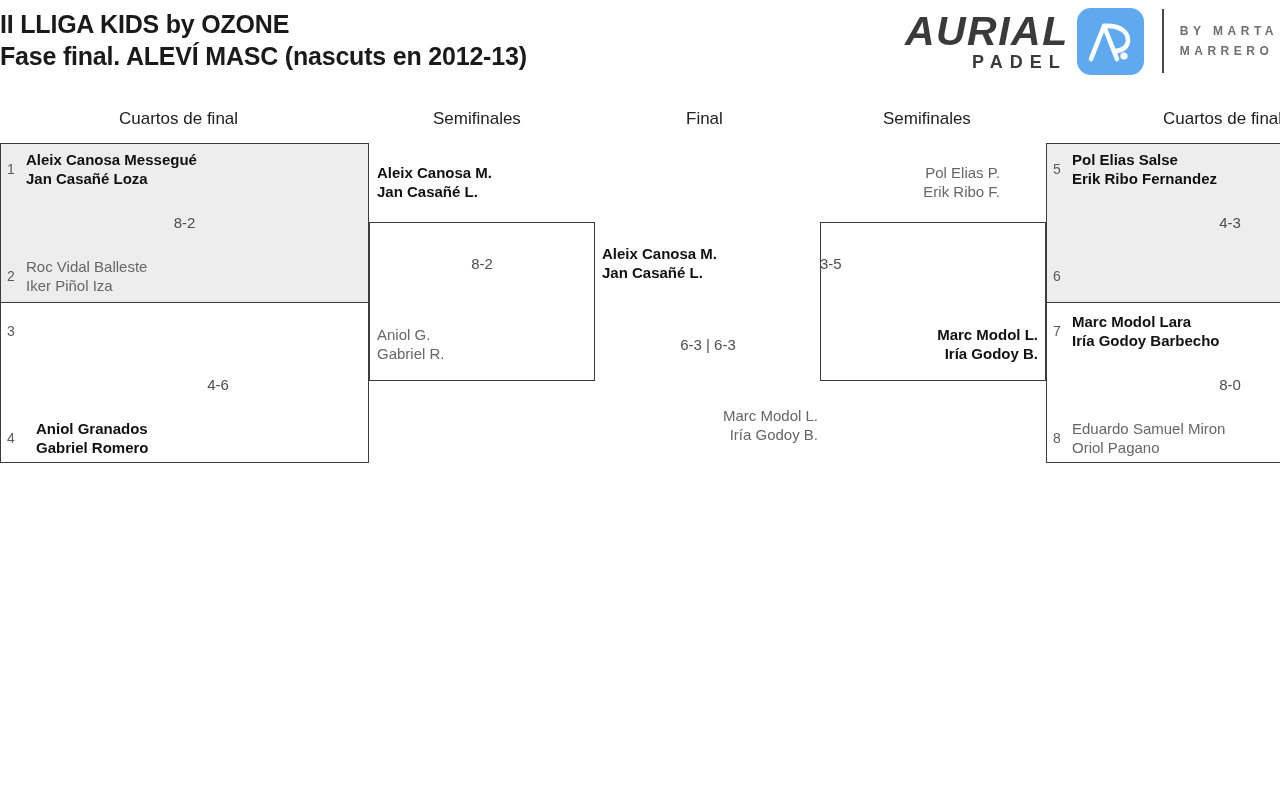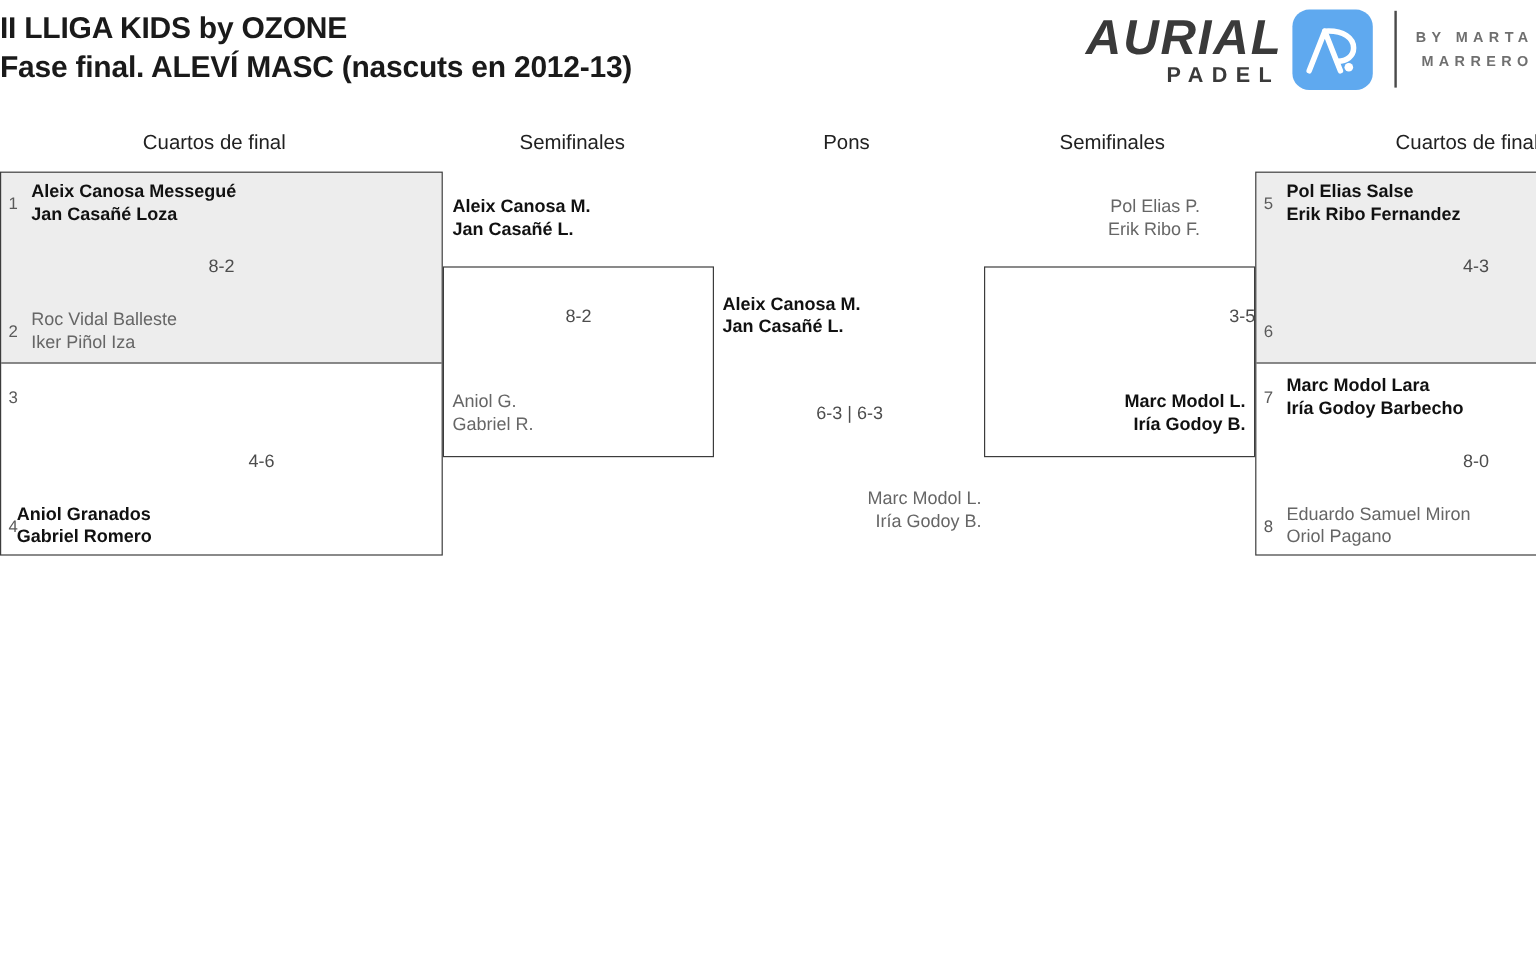--- a/index.html
+++ b/index.html
@@ -35,21 +35,21 @@
   }
   .logo-mark {
     width: 67px; height: 67px; border-radius: 14px;
     background: #5fa9ef; display: flex; align-items: center; justify-content: center;
     flex: none;
   }
   .logo-divider {
     width: 2px; height: 64px; background: #4a4a4a;
     margin: 0 16px 0 18px;
   }
-  .logo-by { display: flex; flex-direction: column; line-height: 20px; align-items: flex-end; }
+  .logo-by { display: flex; flex-direction: column; line-height: 20px; }
   .logo-by span { font-size: 12px; font-weight: 700; color: #6f6f6f; letter-spacing: 4.5px; }
 
   
   .round-head {
     position: absolute; top: 109px;
     font-size: 17px; color: #212121; font-weight: 400;
     white-space: nowrap;
   }
 
   
@@ -98,21 +98,21 @@
     </div>
     <div class="logo-divider"></div>
     <div class="logo-by">
       <span>BY MARTA</span>
       <span>MARRERO</span>
     </div>
   </div>
 
   <div class="round-head" style="left:119px;">Cuartos de final</div>
   <div class="round-head" style="left:433px;">Semifinales</div>
-  <div class="round-head" style="left:686px;">Pons</div>
+  <div class="round-head" style="left:686px;">Final</div>
   <div class="round-head" style="left:883px;">Semifinales</div>
   <div class="round-head" style="left:1163px;">Cuartos de final</div>
 
   <div class="shade" style="left:1px;top:144px;width:367px;height:158px;"></div>
   <div class="box" style="left:0;top:143px;width:369px;height:320px;"></div>
   <div class="hline" style="left:1px;top:302px;width:367px;"></div>
 
   <div class="seed" style="left:3px;top:161px;">1</div>
   <div class="team win" style="left:26px;top:150px;">
     <span class="ln">Aleix Canosa Messegué</span>
@@ -121,21 +121,21 @@
   <div class="score" style="left:0;top:214px;width:369px;text-align:center;">8-2</div>
   <div class="seed" style="left:3px;top:268px;">2</div>
   <div class="team lose" style="left:26px;top:257px;">
     <span class="ln">Roc Vidal Balleste</span>
     <span class="ln">Iker Piñol Iza</span>
   </div>
 
   <div class="seed" style="left:3px;top:323px;">3</div>
   <div class="score" style="left:0;top:376px;width:436px;text-align:center;">4-6</div>
   <div class="seed" style="left:3px;top:430px;">4</div>
-  <div class="team win" style="left:14px;top:419px;">
+  <div class="team win" style="left:36px;top:419px;">
     <span class="ln">Aniol Granados</span>
     <span class="ln">Gabriel Romero</span>
   </div>
 
   <div class="box" style="left:369px;top:222px;width:226px;height:159px;"></div>
 
   <div class="team win" style="left:377px;top:163px;">
     <span class="ln">Aleix Canosa M.</span>
     <span class="ln">Jan Casañé L.</span>
   </div>
@@ -154,21 +154,21 @@
     <span class="ln">Marc Modol L.</span>
     <span class="ln">Iría Godoy B.</span>
   </div>
 
   <div class="box" style="left:820px;top:222px;width:226px;height:159px;"></div>
 
   <div class="team lose ta-r" style="left:748px;top:163px;width:252px;">
     <span class="ln">Pol Elias P.</span>
     <span class="ln">Erik Ribo F.</span>
   </div>
-  <div class="score" style="left:820px;top:255px;width:226px;text-align:right;">3-5</div>
+  <div class="score" style="left:820px;top:255px;width:226px;text-align:left;">3-5</div>
   <div class="team win ta-r" style="left:786px;top:325px;width:252px;">
     <span class="ln">Marc Modol L.</span>
     <span class="ln">Iría Godoy B.</span>
   </div>
 
   <div class="shade" style="left:1047px;top:144px;width:233px;height:158px;"></div>
   <div class="box" style="left:1046px;top:143px;width:250px;height:320px;"></div>
   <div class="hline" style="left:1047px;top:302px;width:233px;"></div>
 
   <div class="seed" style="left:1049px;top:161px;">5</div>

